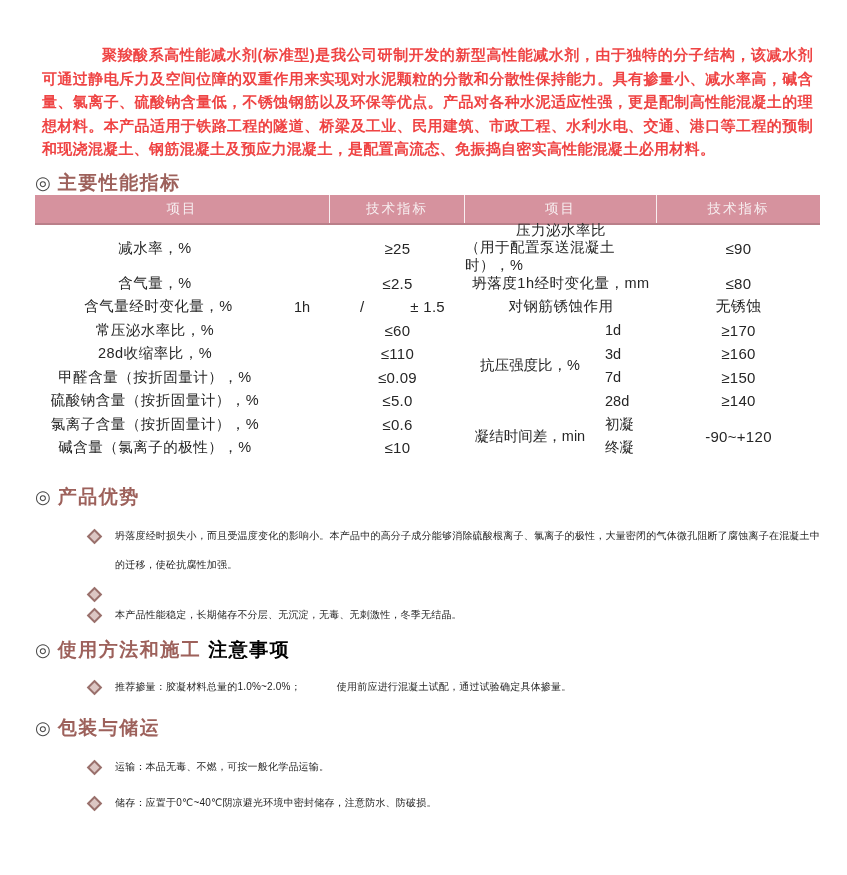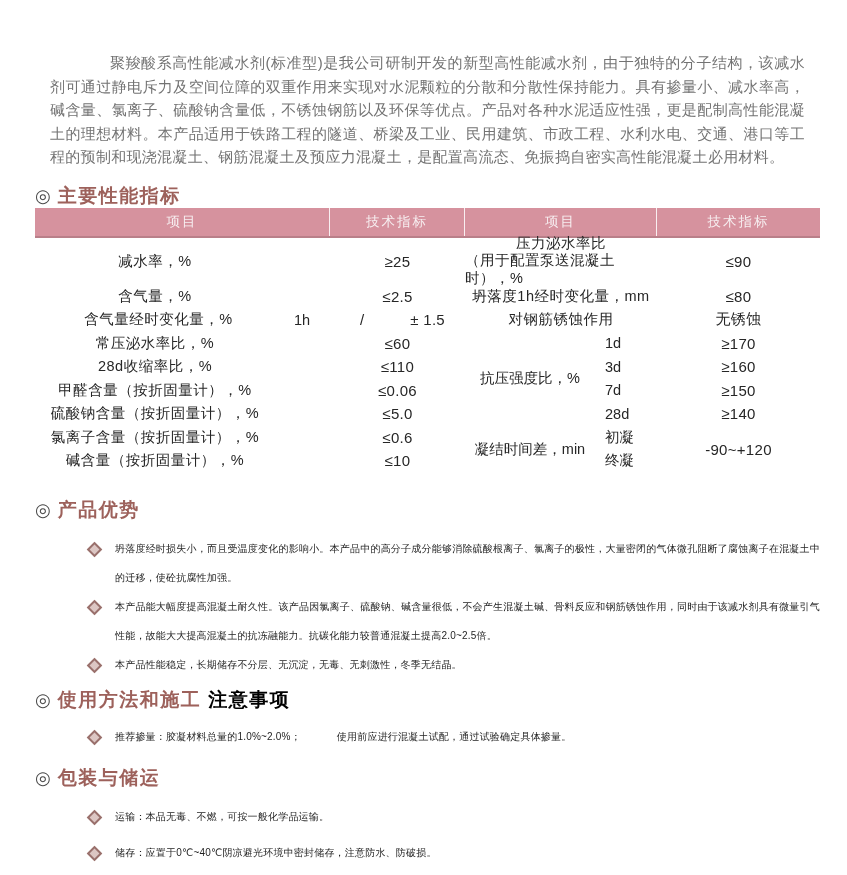--- a/index.html
+++ b/index.html
@@ -5,22 +5,22 @@
   html,body{margin:0;padding:0;}
   body{
     width:847px;height:875px;overflow:hidden;background:#ffffff;
     font-family:"Liberation Sans","DejaVu Sans",sans-serif;
     color:#1c1c1c;
   }
   .page{box-sizing:border-box;width:847px;height:875px;padding:36px 27px 0 35px;background:#ffffff;}
 
   
   .intro{
-    margin:15px;font-size:15px;line-height:23.5px;text-indent:60px;
-    text-align:justify;color:#737373;letter-spacing:.3px;font-weight:400;
+    margin:7px;font-size:15px;line-height:23.5px;text-indent:60px;
+    text-align:justify;color:#ef4444;letter-spacing:.3px;font-weight:700;
   }
 
   
   .sec{
     display:flex;align-items:center;gap:7px;
     margin:0;font-size:19px;line-height:24px;font-weight:bold;
     color:#9d615b;letter-spacing:1.5px;
   }
   .sec .ring{color:#4a4a4a;font-weight:normal;font-size:18px;letter-spacing:0;}
   .sec .faded{color:#000000;}
@@ -112,29 +112,29 @@
         <span>± 1.5</span>
       </div>
 
       <div class="cell lbl" style="grid-area:5/1">常压泌水率比，%</div>
       <div class="cell val" style="grid-area:5/2">≤60</div>
 
       <div class="cell lbl" style="grid-area:6/1">28d收缩率比，%</div>
       <div class="cell val" style="grid-area:6/2">≤110</div>
 
       <div class="cell lbl" style="grid-area:7/1">甲醛含量（按折固量计），%</div>
-      <div class="cell val" style="grid-area:7/2">≤0.06</div>
+      <div class="cell val" style="grid-area:7/2">≤0.09</div>
 
       <div class="cell lbl" style="grid-area:8/1">硫酸钠含量（按折固量计），%</div>
       <div class="cell val" style="grid-area:8/2">≤5.0</div>
 
       <div class="cell lbl" style="grid-area:9/1">氯离子含量（按折固量计），%</div>
       <div class="cell val" style="grid-area:9/2">≤0.6</div>
 
-      <div class="cell lbl" style="grid-area:10/1">碱含量（按折固量计），%</div>
+      <div class="cell lbl" style="grid-area:10/1">碱含量（氯离子的极性），%</div>
       <div class="cell val" style="grid-area:10/2">≤10</div>
 
       <div class="cell two-line" style="grid-area:1/3/3/4">
         <span>压力泌水率比</span>
         <span>（用于配置泵送混凝土时），%</span>
       </div>
       <div class="cell val" style="grid-area:1/4/3/5">≤90</div>
 
       <div class="cell" style="grid-area:3/3">坍落度1h经时变化量，mm</div>
       <div class="cell val" style="grid-area:3/4">≤80</div>
@@ -172,21 +172,20 @@
     <span class="ring">◎</span>
     <span>产品优势</span>
   </h2>
   <ul class="bullets bullets-adv">
     <li>
       <span class="diamond"></span>
       <span class="txt">坍落度经时损失小，而且受温度变化的影响小。本产品中的高分子成分能够消除硫酸根离子、氯离子的极性，大量密闭的气体微孔阻断了腐蚀离子在混凝土中的迁移，使砼抗腐性加强。</span>
     </li>
     <li>
       <span class="diamond"></span>
-      <span class="txt">本产品能大幅度提高混凝土耐久性。该产品因氯离子、硫酸钠、碱含量很低，不会产生混凝土碱、骨料反应和钢筋锈蚀作用，同时由于该减水剂具有微量引气性能，故能大大提高混凝土的抗冻融能力。抗碳化能力较普通混凝土提高2.0~2.5倍。</span>
     </li>
     <li>
       <span class="diamond"></span>
       <span class="txt">本产品性能稳定，长期储存不分层、无沉淀，无毒、无刺激性，冬季无结晶。</span>
     </li>
   </ul>
 
   <h2 class="sec sec-usage">
     <span class="ring">◎</span>
     <span>使用方法和施工</span>

